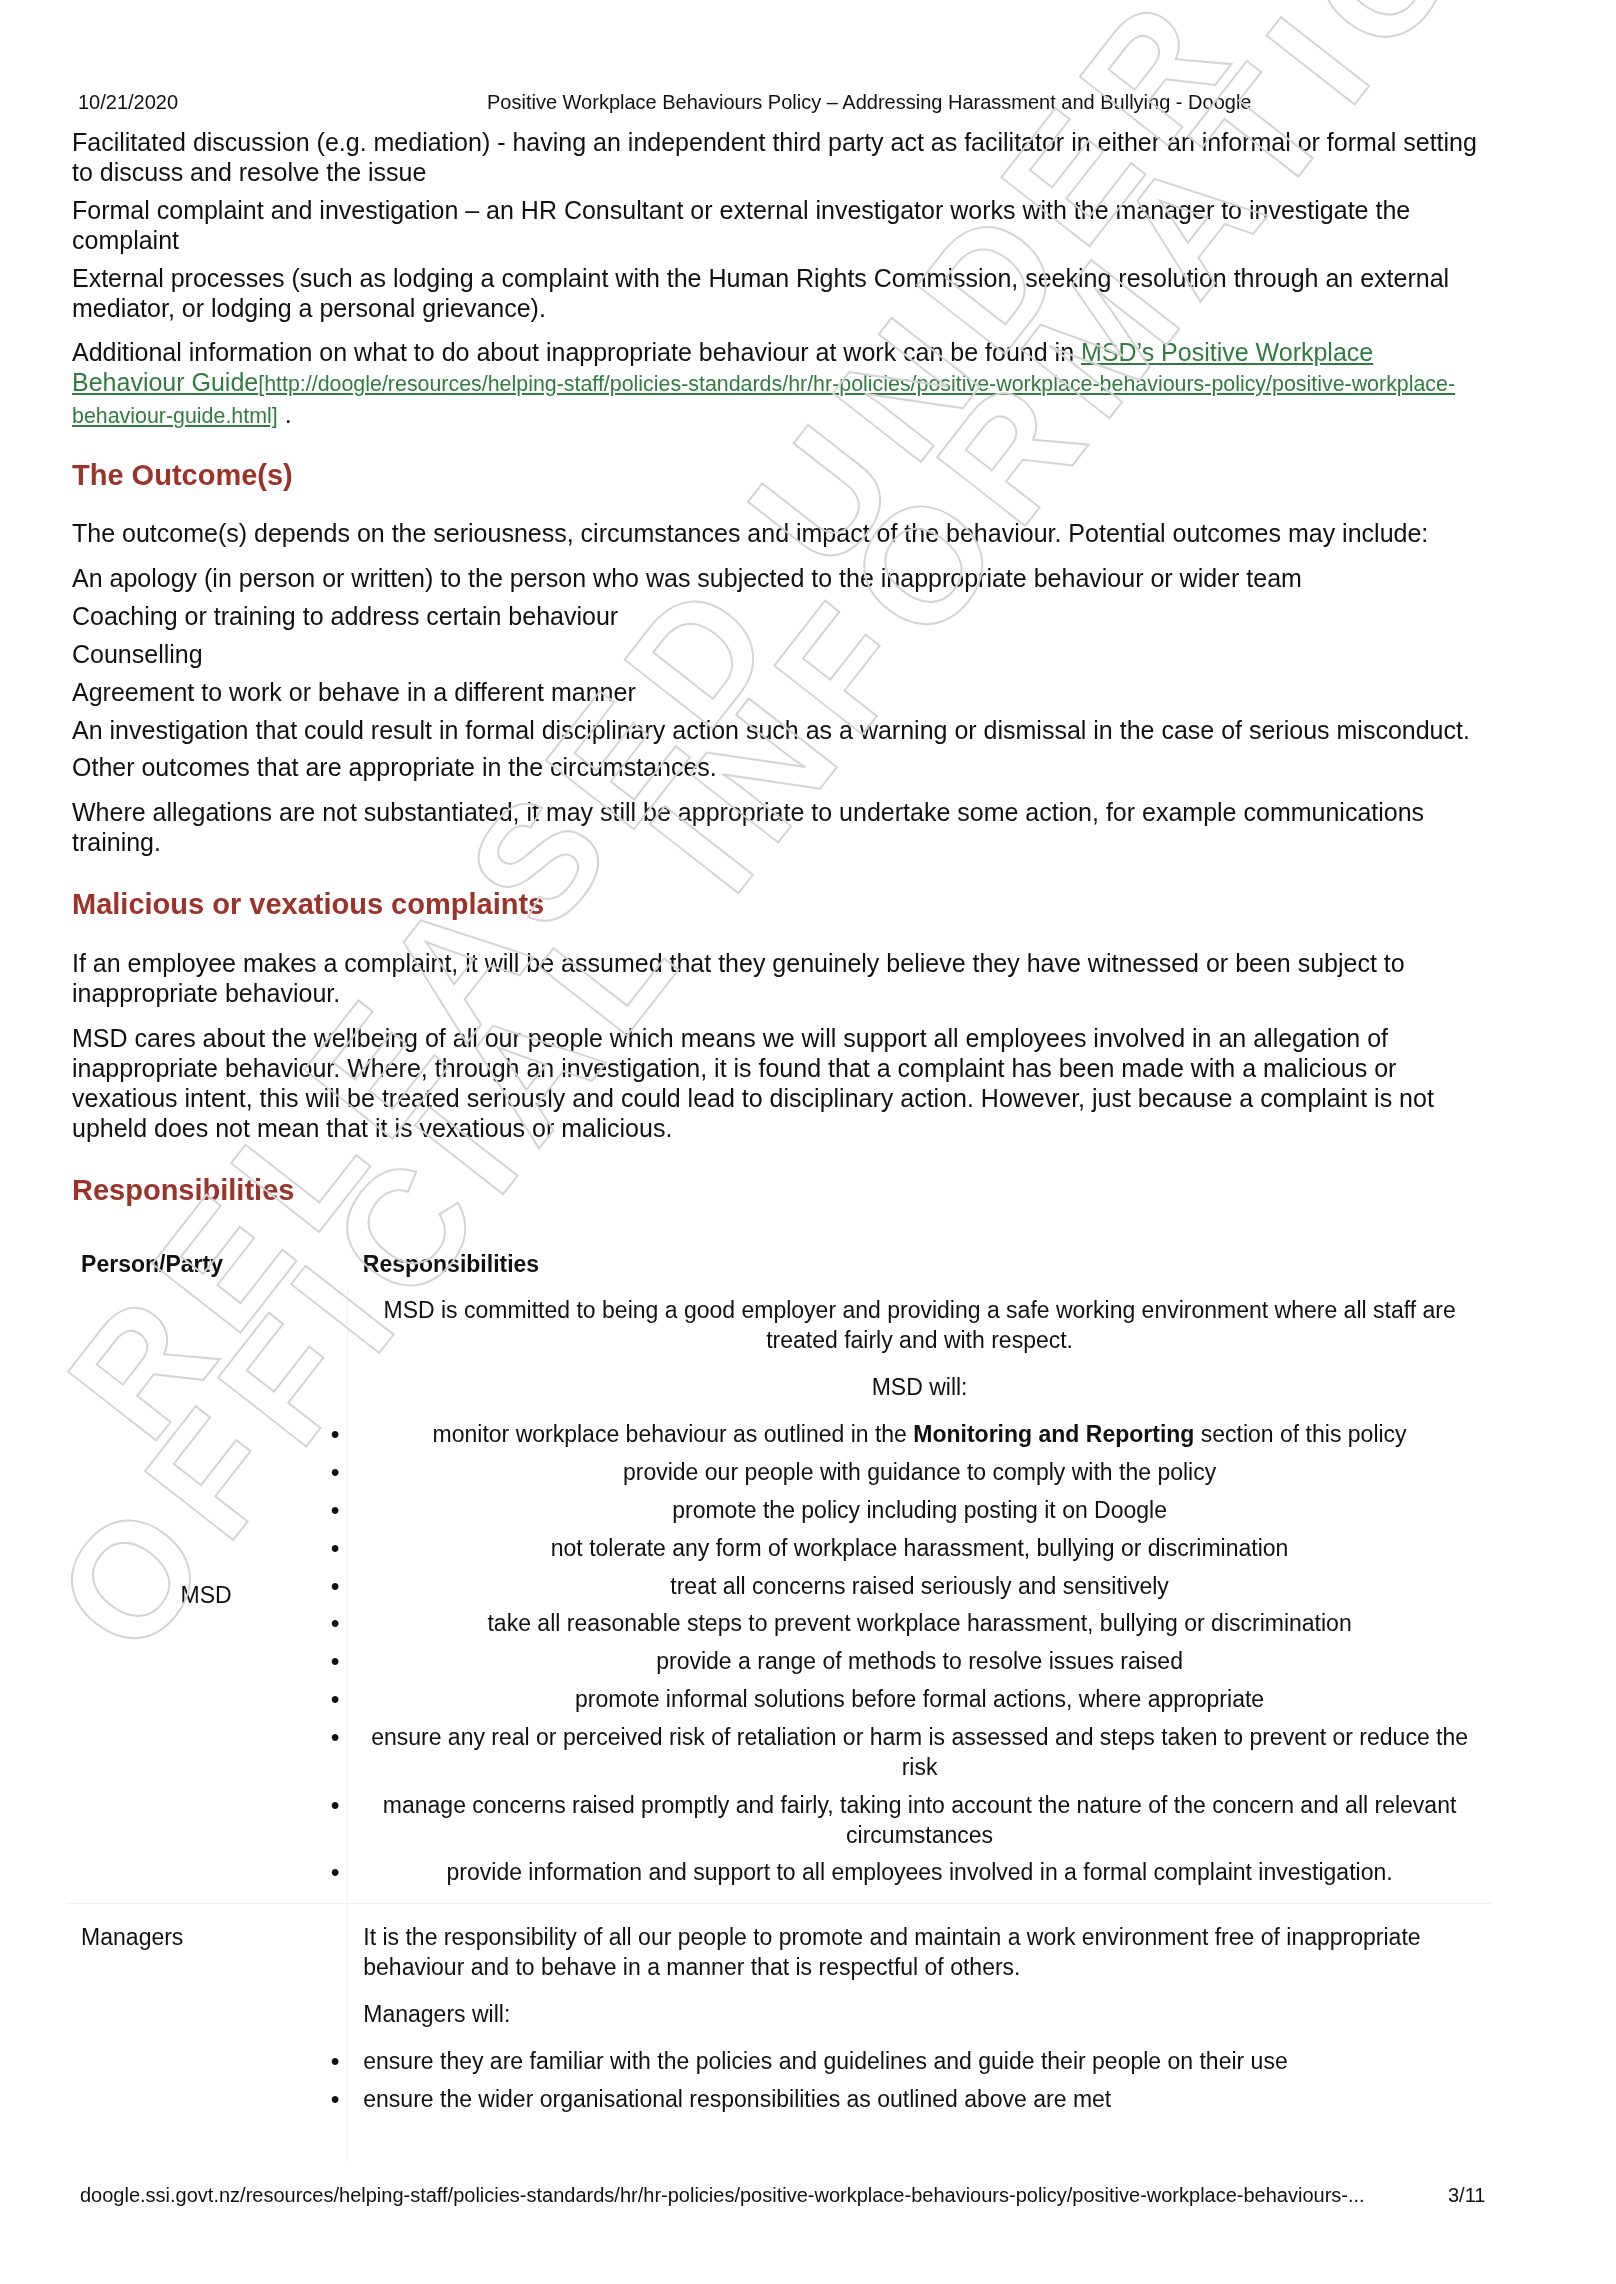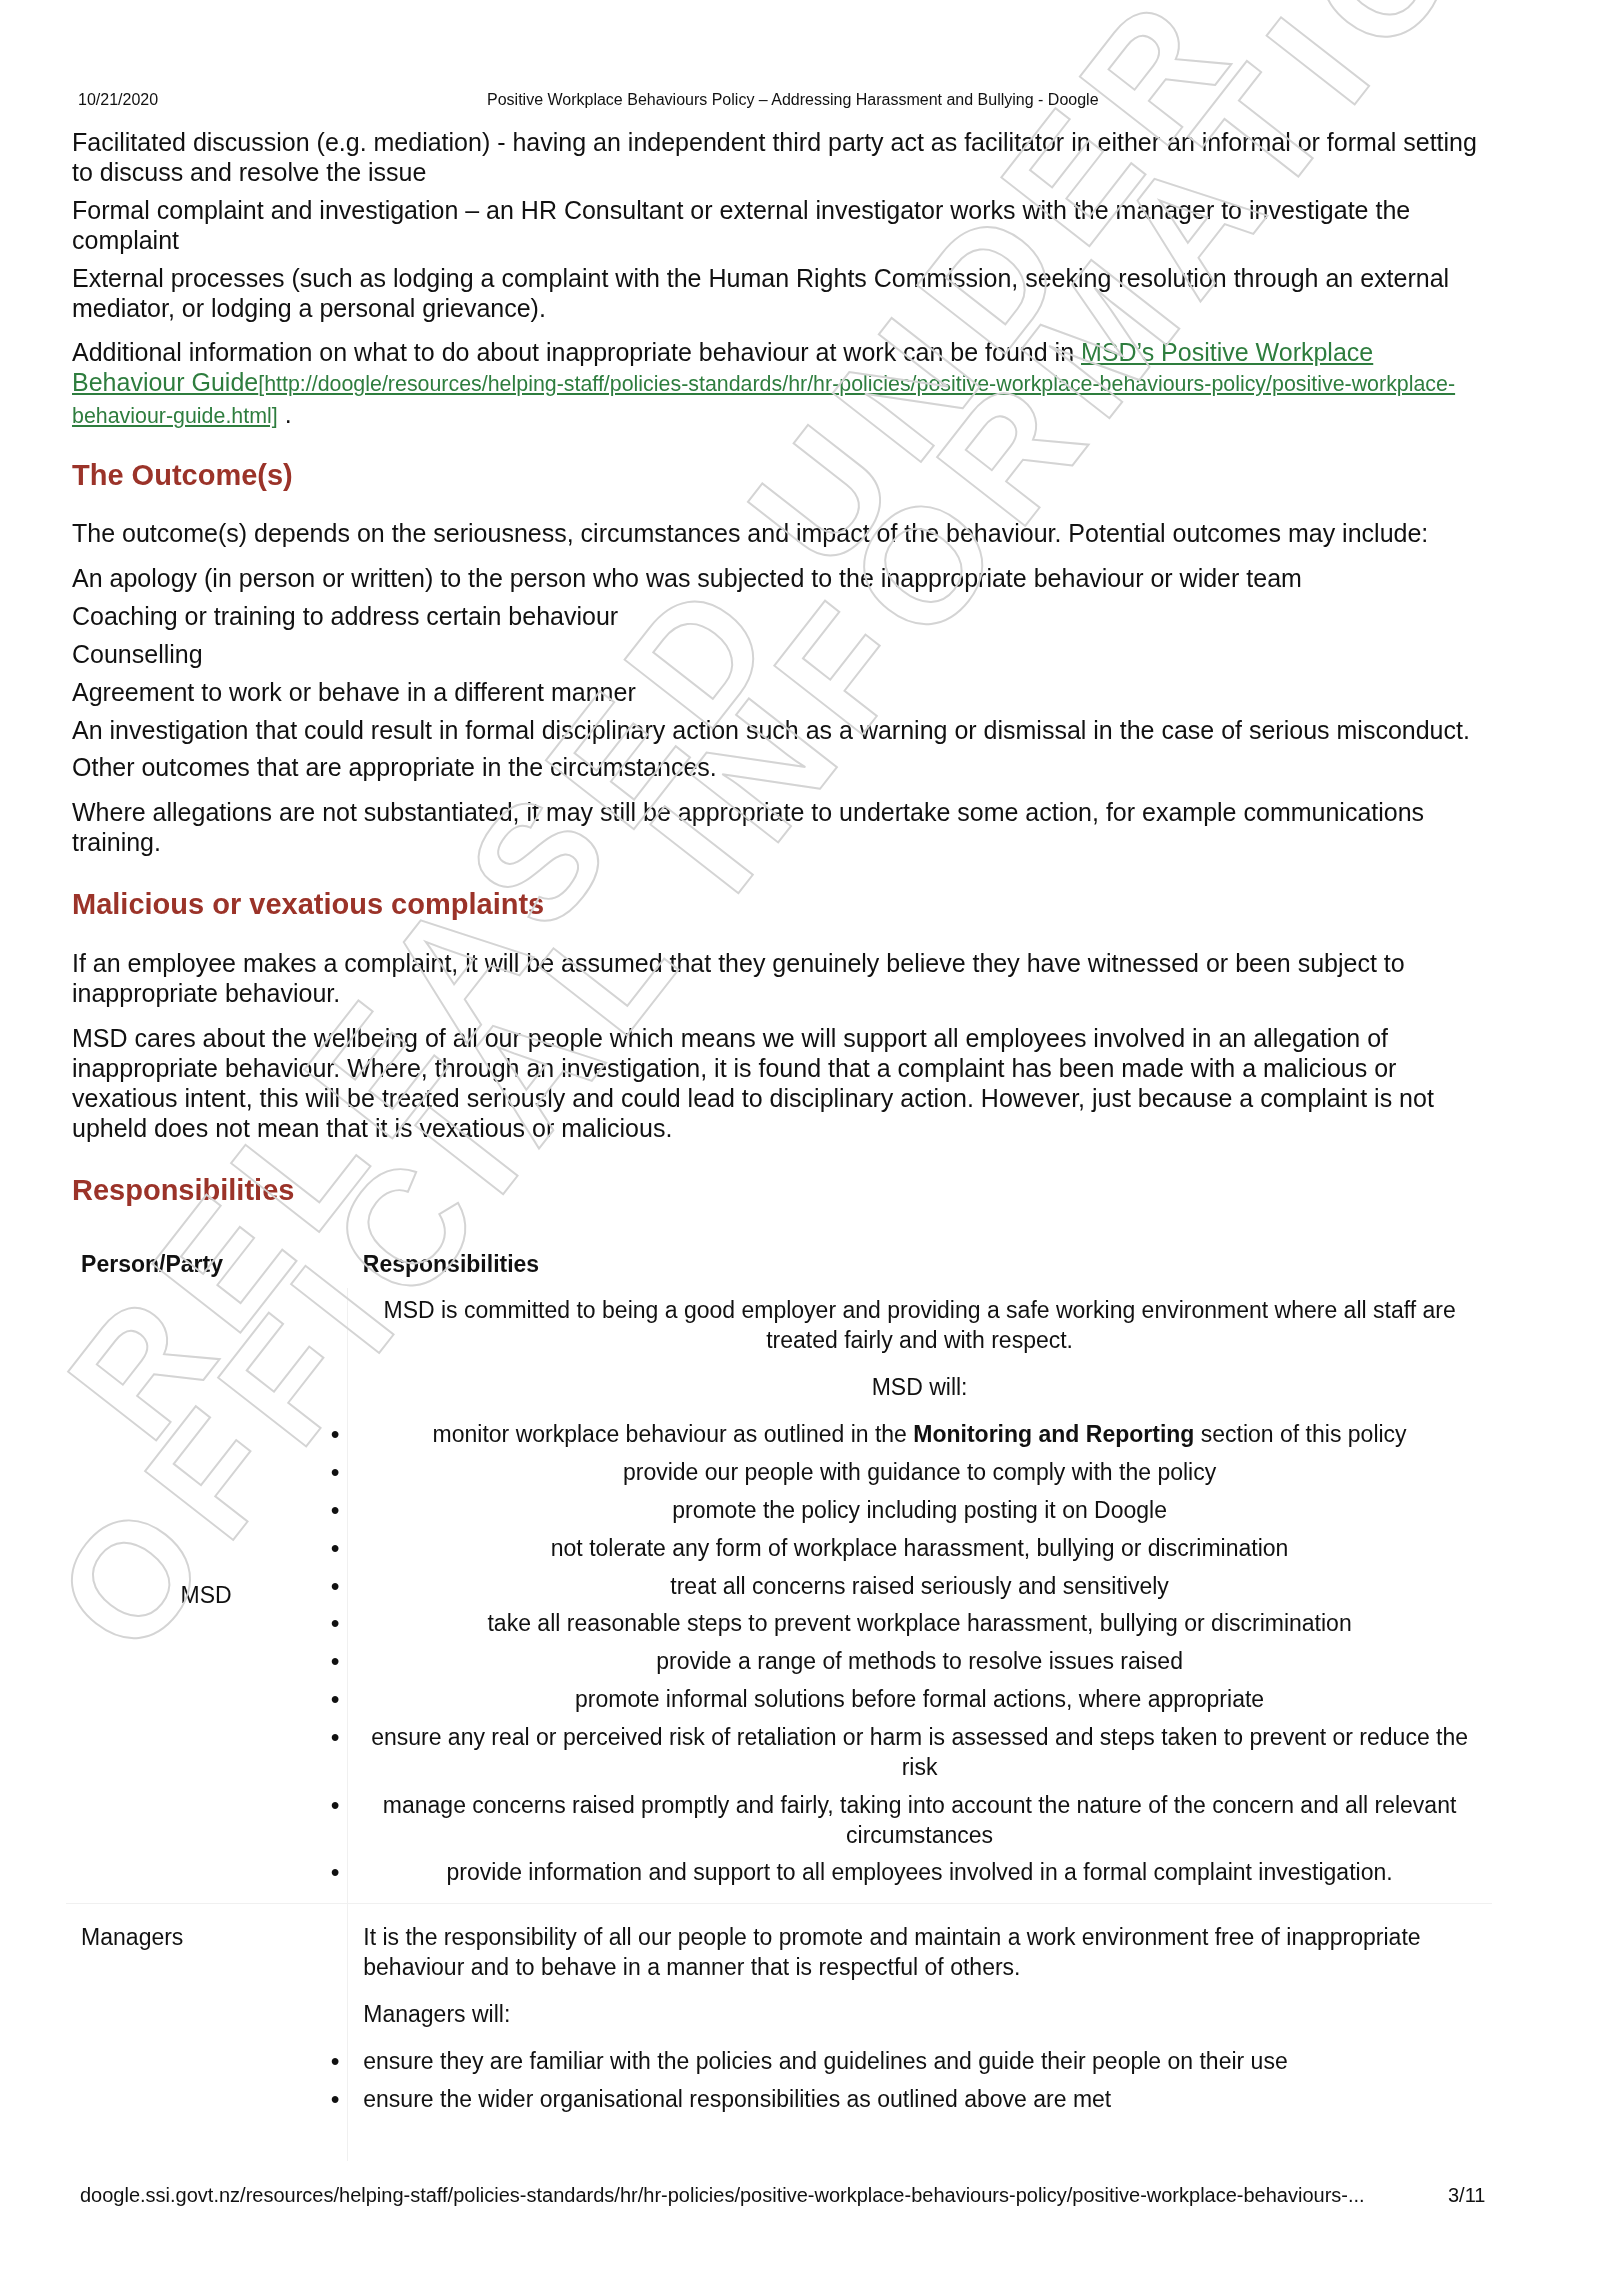--- a/index.html
+++ b/index.html
@@ -2,21 +2,21 @@
 <html style="font-size:10.4px"><head>
   <meta charset="utf-8">
   <style>
     html, body { margin: 0; padding: 0; background: #ffffff; }
     body {
       width: 1617px; height: 2284px; position: relative; overflow: hidden;
       font-family: "Liberation Sans", sans-serif; color: #111111;
     }
     .page-header {
       position: absolute; top: 91px; left: 78px; width: 1469px; height: 26px;
-      font-size: 16px; color: #111;
+      font-size: 20px; color: #111;
     }
     .page-header .date { position: absolute; left: 0; top: 0; }
     .page-header .title { position: absolute; left: 409px; top: 0; }
     .content {
       position: absolute; left: 72px; top: 127px; width: 1410px;
       font-size: 25px; line-height: 30px;
     }
     .content p { margin: 0; }
     .content .item { margin: 0 0 7.8px 0; }
     .content .para { margin: 0 0 15.6px 0; }

